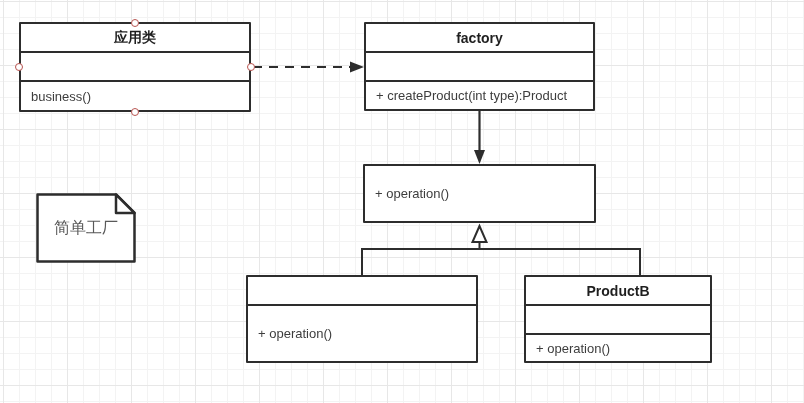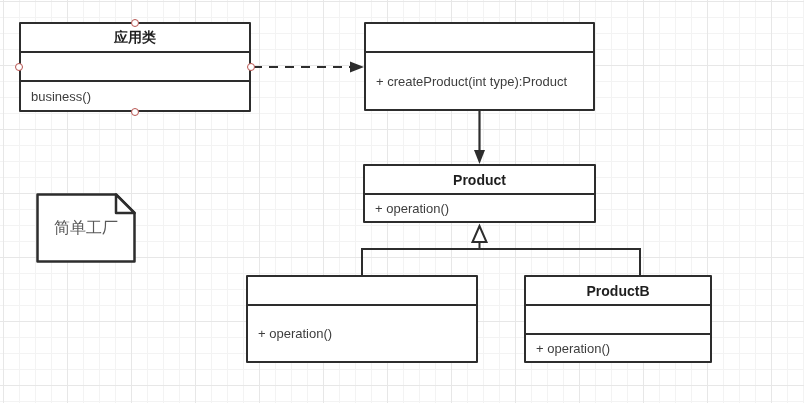--- a/index.html
+++ b/index.html
@@ -77,26 +77,26 @@
     </g>
   </svg>
 
   <div class="uml-class" style="left:19px;top:22px;width:232px;height:90px;">
     <div class="uml-title">应用类</div>
     <div class="uml-attrs"></div>
     <div class="uml-methods">business()</div>
   </div>
 
   <div class="uml-class" style="left:364px;top:22px;width:231px;height:89px;">
+    <div class="uml-title">factory</div>
     <div class="uml-attrs"></div>
     <div class="uml-methods">+ createProduct(int type):Product</div>
   </div>
 
   <div class="uml-class" style="left:363px;top:164px;width:233px;height:59px;">
-    <div class="uml-title">Product</div>
     <div class="uml-methods">+ operation()</div>
   </div>
 
   <div class="uml-class" style="left:246px;top:275px;width:232px;height:88px;">
     <div class="uml-attrs"></div>
     <div class="uml-methods">+ operation()</div>
   </div>
 
   <div class="uml-class" style="left:524px;top:275px;width:188px;height:88px;">
     <div class="uml-title">ProductB</div>

